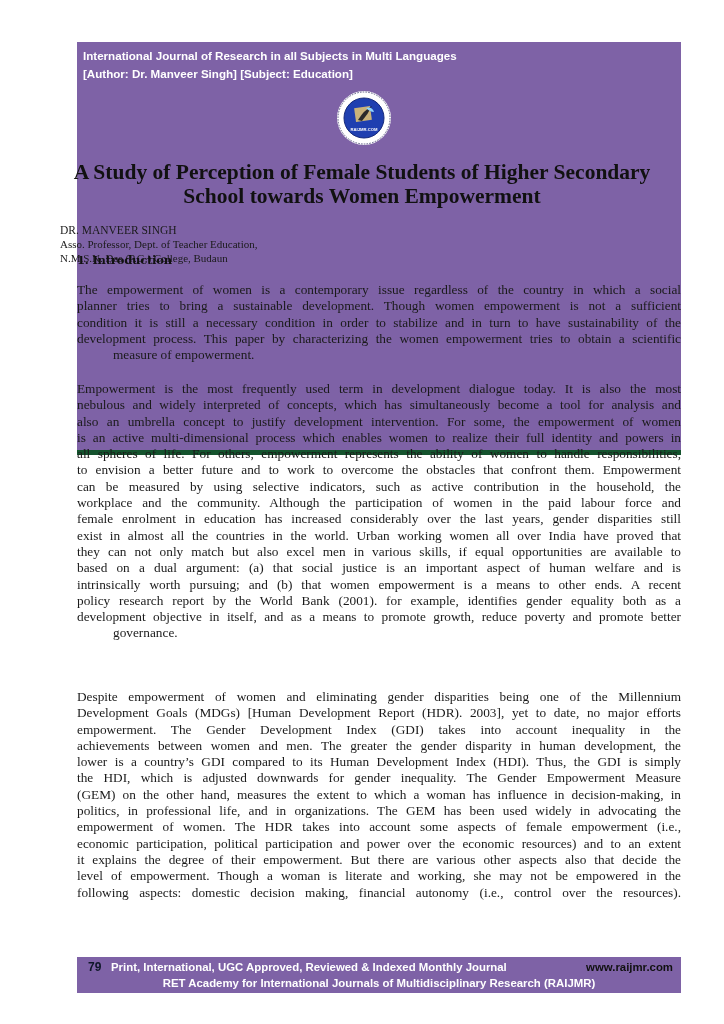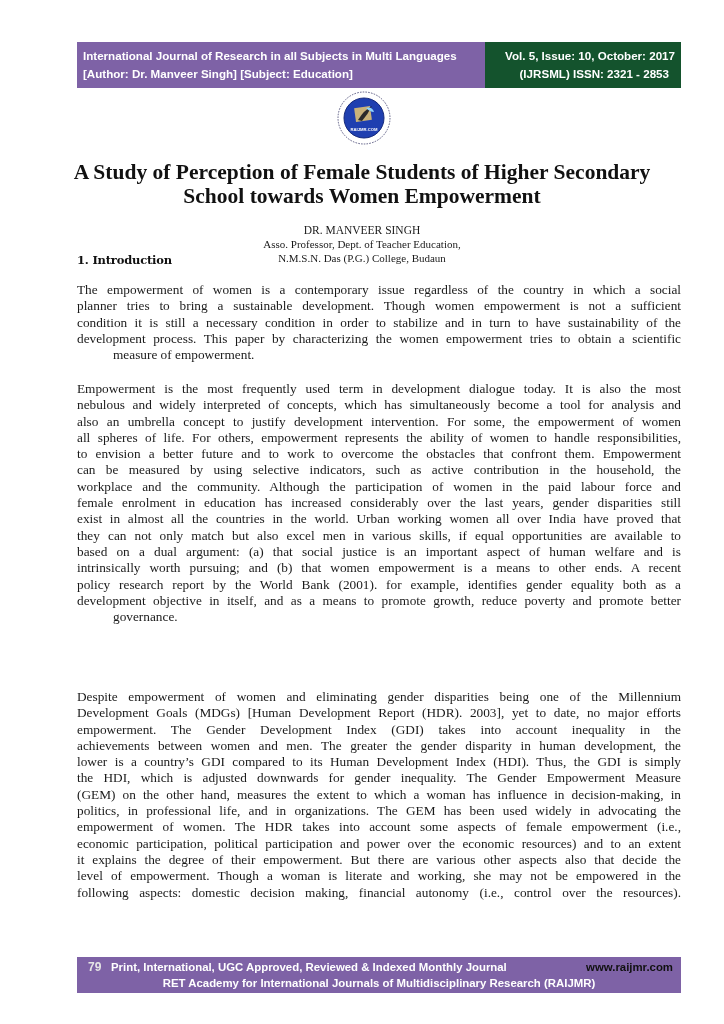--- a/index.html
+++ b/index.html
@@ -17,20 +17,21 @@
     }
 
     
     .header {
       position: absolute;
       left: 77px;
       top: 42px;
       width: 604px;
       height: 46px;
       display: flex;
+      flex-direction: column;
     }
     .header-left {
       flex: 0 0 408px;
       background: #7e62a6;
       color: #ffffff;
       font-family: "Liberation Sans", sans-serif;
       font-weight: bold;
       font-size: 11.6px;
       line-height: 18px;
       padding: 5px 0 0 6px;
@@ -74,21 +75,20 @@
       font-weight: bold;
       font-size: 21.5px;
       line-height: 24px;
       color: #111;
     }
     .author-block {
       position: absolute;
       left: 60px;
       top: 223px;
       width: 604px;
-      text-align: center;
       font-size: 11px;
       line-height: 14px;
       color: #1a1a1a;
     }
     .author-name { font-size: 11.5px; }
 
     
     .section-heading {
       position: absolute;
       left: 77px;
@@ -142,21 +142,21 @@
       padding-top: 2px;
     }
     .footer-row1 {
       position: relative;
       height: 16px;
       white-space: nowrap;
     }
     .footer-page {
       position: absolute;
       left: 11px;
-      color: #e5e5e5;
+      color: #0f172a;
       font-size: 12px;
     }
     .footer-tagline {
       position: absolute;
       left: 34px;
     }
     .footer-url {
       position: absolute;
       right: 8px;
       color: #111111;
@@ -212,20 +212,21 @@
   <span class="ln">planner tries to bring a sustainable development. Though women empowerment is not a sufficient</span>
   <span class="ln">condition it is still a necessary condition in order to stabilize and in turn to have sustainability of the</span>
   <span class="ln">development process. This paper by characterizing the women empowerment tries to obtain a scientific</span>
   <span class="ln last">measure of empowerment.</span>
 </div>
 
 <div class="para p2">
   <span class="ln">Empowerment is the most frequently used term in development dialogue today. It is also the most</span>
   <span class="ln">nebulous and widely interpreted of concepts, which has simultaneously become a tool for analysis and</span>
   <span class="ln">also an umbrella concept to justify development intervention. For some, the empowerment of women</span>
+  <span class="ln">is an active multi-dimensional process which enables women to realize their full identity and powers in</span>
   <span class="ln">all spheres of life. For others, empowerment represents the ability of women to handle responsibilities,</span>
   <span class="ln">to envision a better future and to work to overcome the obstacles that confront them. Empowerment</span>
   <span class="ln">can be measured by using selective indicators, such as active contribution in the household, the</span>
   <span class="ln">workplace and the community. Although the participation of women in the paid labour force and</span>
   <span class="ln">female enrolment in education has increased considerably over the last years, gender disparities still</span>
   <span class="ln">exist in almost all the countries in the world. Urban working women all over India have proved that</span>
   <span class="ln">they can not only match but also excel men in various skills, if equal opportunities are available to</span>
   <span class="ln">based on a dual argument: (a) that social justice is an important aspect of human welfare and is</span>
   <span class="ln">intrinsically worth pursuing; and (b) that women empowerment is a means to other ends. A recent</span>
   <span class="ln">policy research report by the World Bank (2001). for example, identifies gender equality both as a</span>

